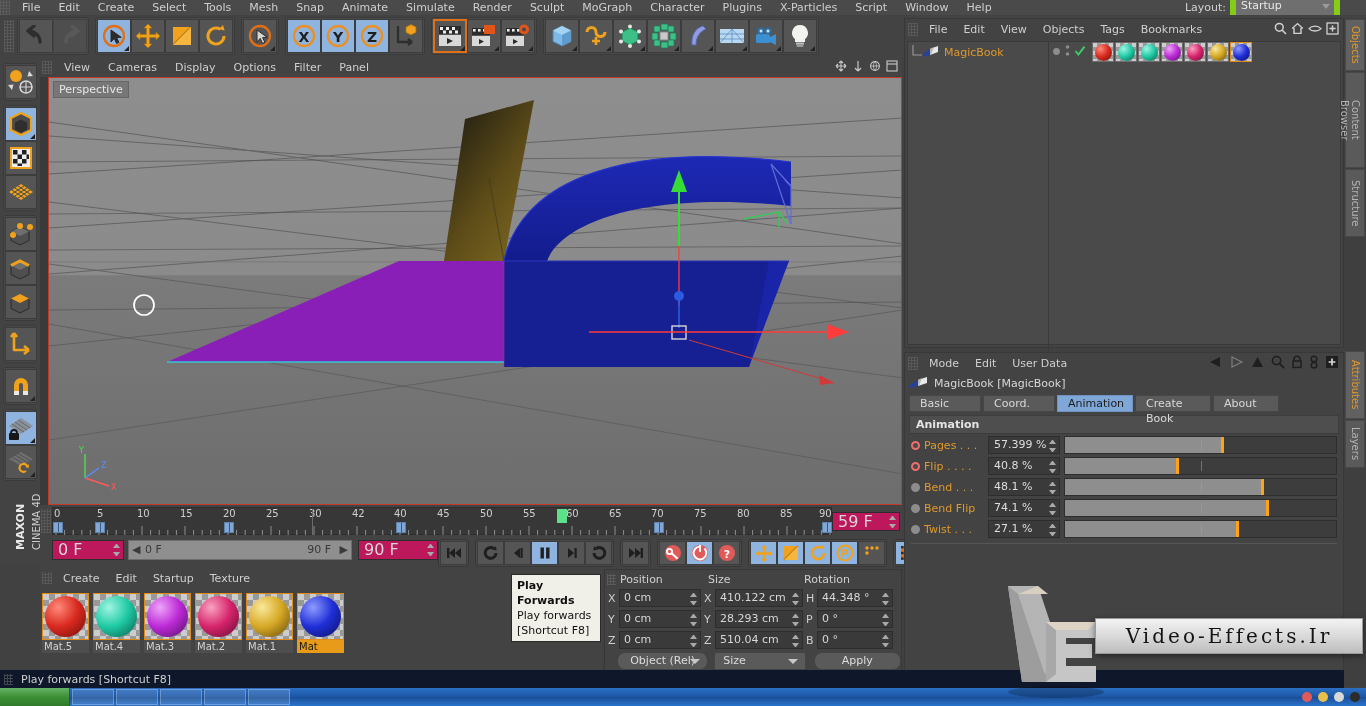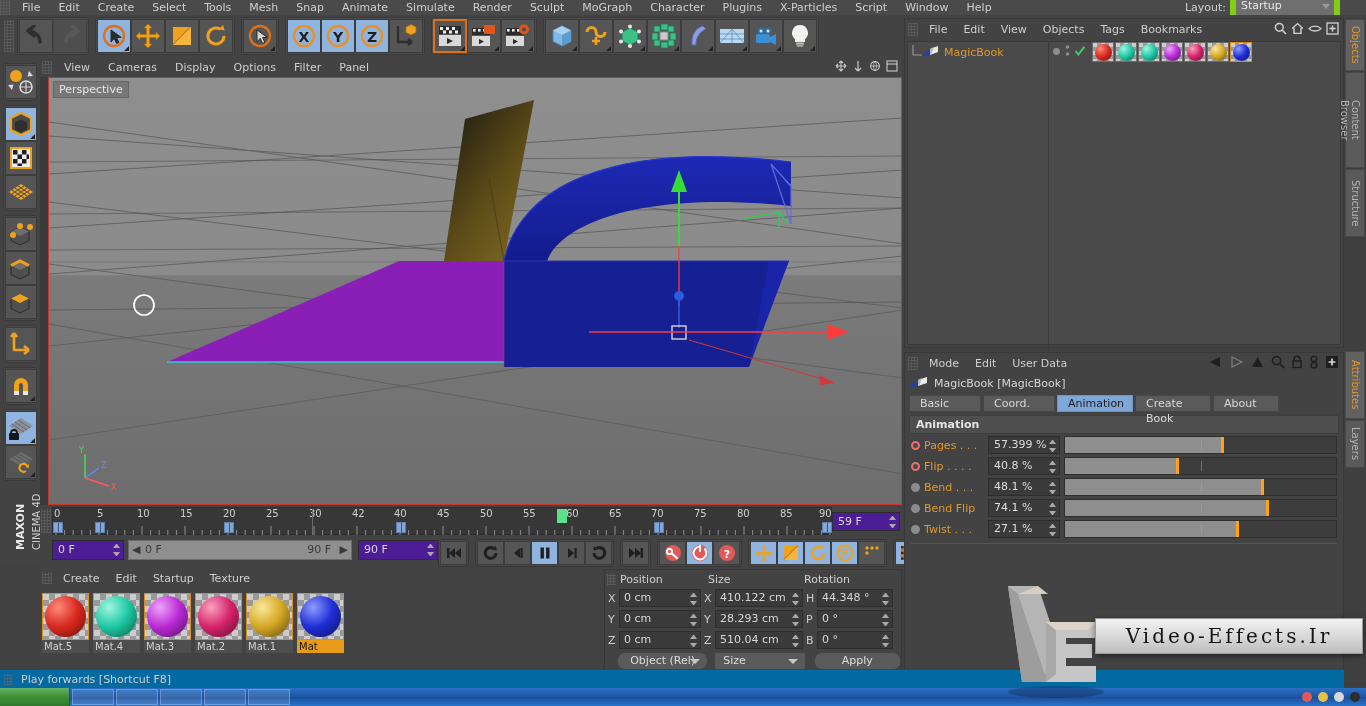--- a/index.html
+++ b/index.html
@@ -124,22 +124,22 @@
   }
   .tl-key:after{
     content:""; position:absolute; left:4px; top:0; width:1px; height:9px;
     background:#3d567a;
   }
   .tl-playhead {
     position:absolute; top:1px; width:10px; height:14px; background:#5ce08a;
   }
   .tl-playline { position:absolute; top:1px; width:1px; height:26px; background:#6a6a6a; }
   .frame-field {
-    position:absolute; background:#4c1d95; border:1px solid #2d2d2d;
-    height:20px; color:#d8d8d8; font-size:11px; line-height:18px; padding-left:5px;
+    position:absolute; background:#be185d; border:1px solid #2d2d2d;
+    height:20px; color:#d8d8d8; font-size:16px; line-height:18px; padding-left:5px;
   }
   .spin {
     position:absolute; right:3px; top:3px; width:7px; height:12px;
     display:flex; flex-direction:column; justify-content:space-between;
   }
   .spin i { border-left:3.5px solid transparent; border-right:3.5px solid transparent; }
   .spin i.up { border-bottom:4px solid #a9a9a9; }
   .spin i.dn { border-top:4px solid #a9a9a9; }
   .range-bar {
     position:absolute; height:20px; background:#8f8f8f; border:1px solid #6d6d6d;
@@ -286,21 +286,21 @@
   .tooltip {
     position:absolute; left:511px; top:574px; width:90px;
     background:#f0efe8; border:1px solid #2a2a2a; padding:3px 5px; z-index:60;
     color:#111; font-size:11px; line-height:15px;
   }
   .tooltip .t1 { font-weight:bold; }
 
   
   .statusbar {
     position:absolute; left:0; bottom:18px; width:1344px; height:18px;
-    background:#0369a1; display:flex; align-items:center; padding-left:4px;
+    background:#0f172a; display:flex; align-items:center; padding-left:4px;
   }
   .statusbar .grip3 {
     width:9px; height:11px; margin-right:8px;
     background-image:
       repeating-linear-gradient(0deg,#6a6a6a 0 1px,transparent 1px 3px),
       repeating-linear-gradient(90deg,#6a6a6a 0 1px,transparent 1px 3px);
     opacity:.6;
   }
   .statusbar span { font-size:11px; color:#cfcfcf; }
 
@@ -1405,20 +1405,25 @@
 
   <div class="vtabs">
     <div class="vtab sel" style="height:52px;">Objects</div>
     <div class="vtab" style="height:96px;">Content Browser</div>
     <div class="vtab" style="height:68px;">Structure</div>
     <div style="height:112px;"></div>
     <div class="vtab sel" style="height:68px;">Attributes</div>
     <div class="vtab" style="height:48px;">Layers</div>
   </div>
 
+  <div class="tooltip">
+    <div class="t1">Play Forwards</div>
+    <div>Play forwards</div>
+    <div>[Shortcut F8]</div>
+  </div>
 
   <div class="watermark">
     <svg class="wm-ve" width="130" height="120" viewBox="0 0 130 120">
       <g>
         <path d="M8 4 L38 4 L62 76 L52 100 L22 100 z" fill="#b5b5b5"></path>
         <path d="M8 4 L18 12 L44 90 L52 100 L22 100 z" fill="#9d9d9d"></path>
         <path d="M38 4 L48 12 L26 12 L18 12 z" fill="#d8cfc0"></path>
         <path d="M46 40 L96 40 L96 56 L66 56 L66 62 L92 62 L92 76 L66 76 L66 84 L96 84 L96 100 L46 100 z" fill="#c6c6c6"></path>
         <path d="M46 40 L56 48 L56 92 L46 100 z" fill="#a8a8a8"></path>
         <path d="M46 40 L96 40 L88 48 L56 48 z" fill="#ddd4c6"></path>

